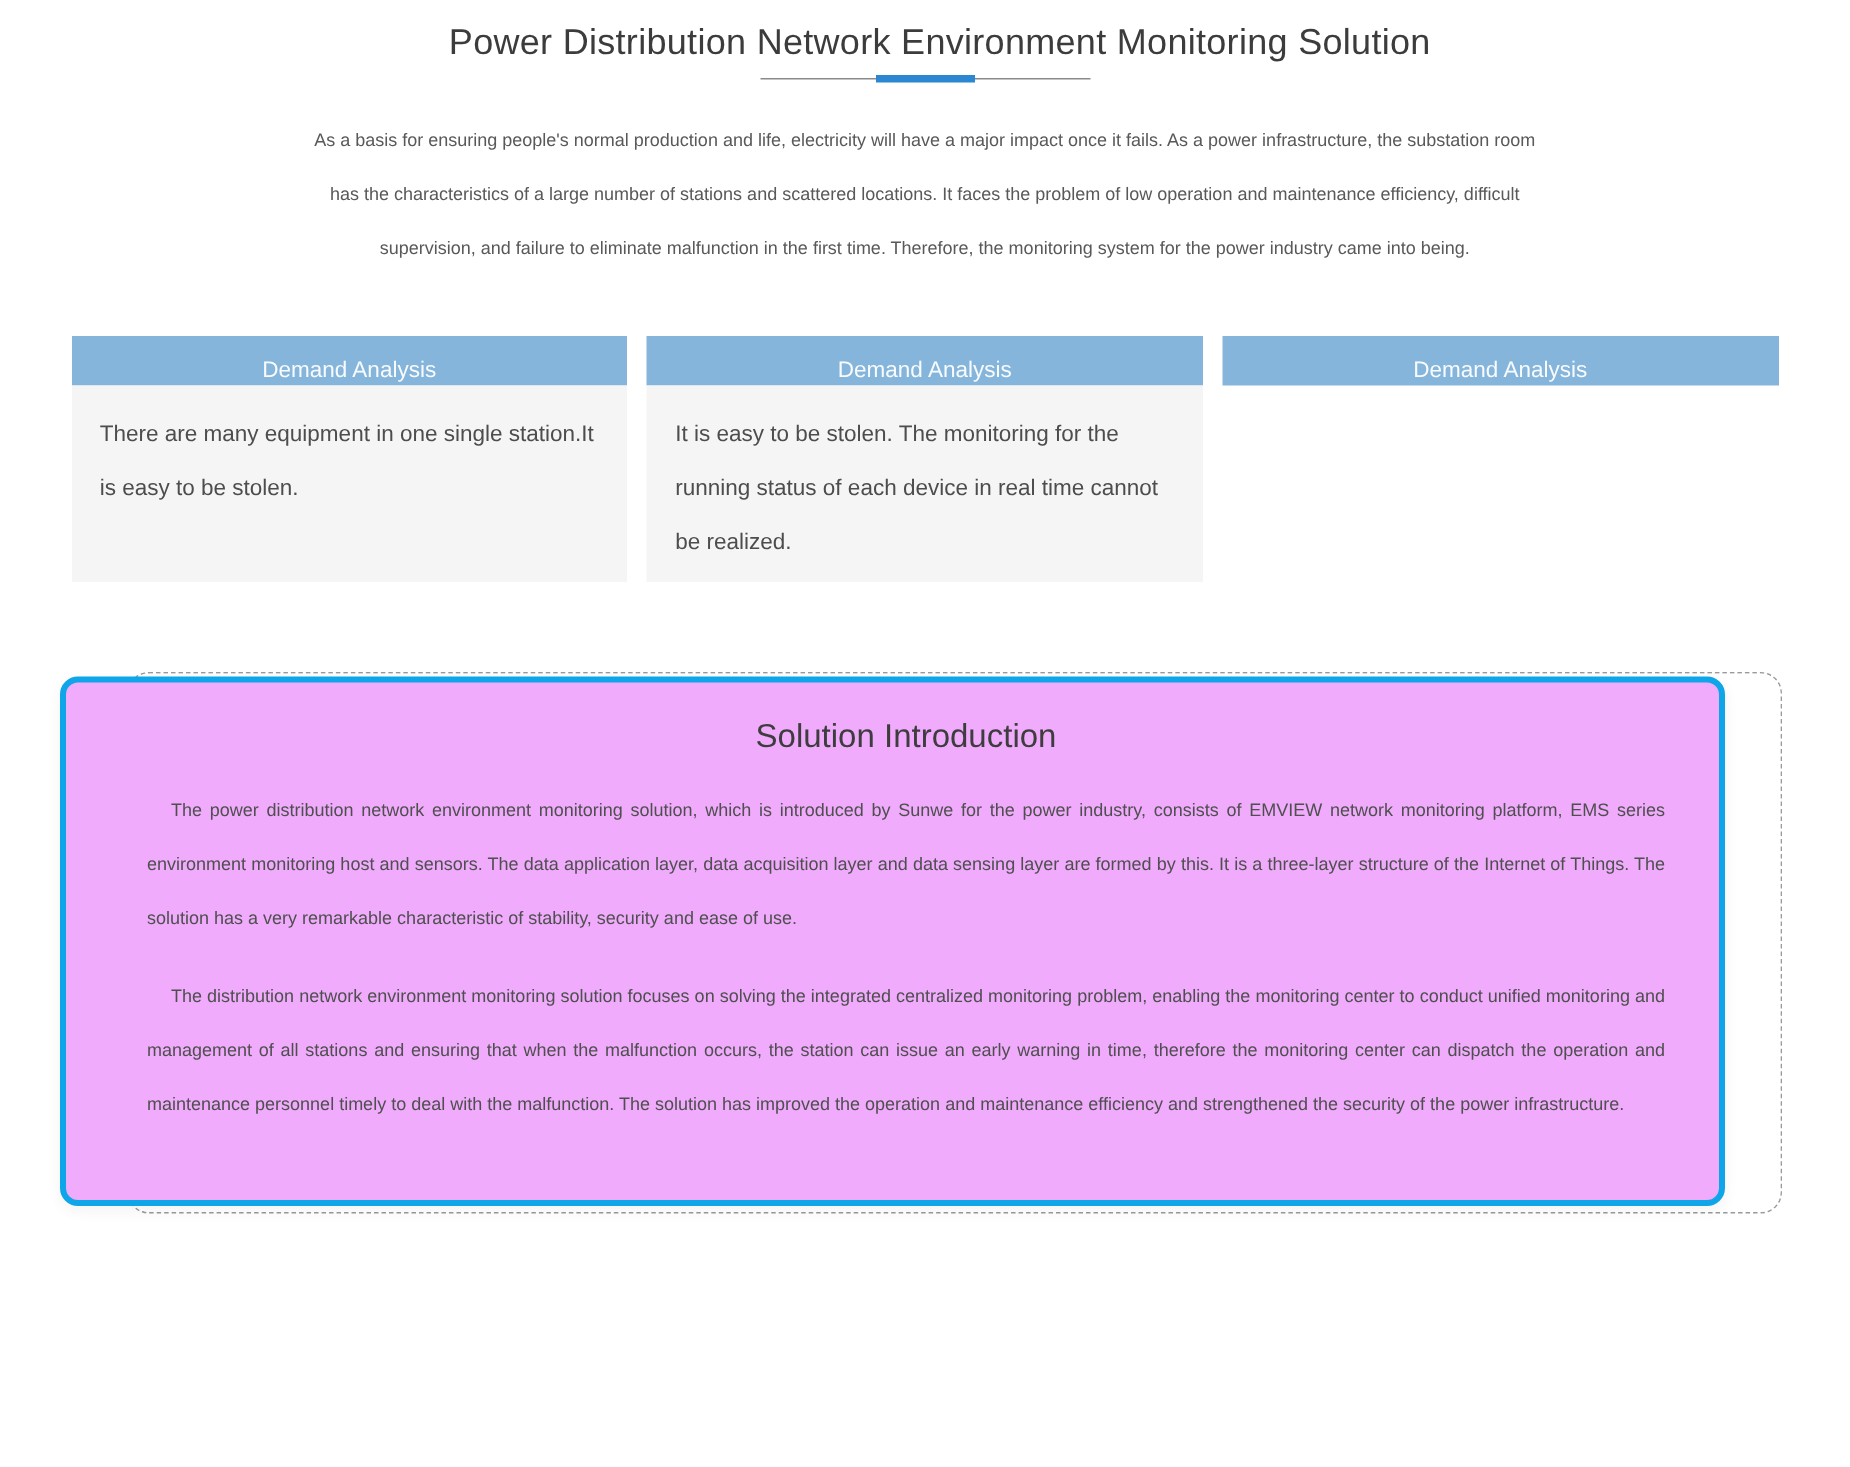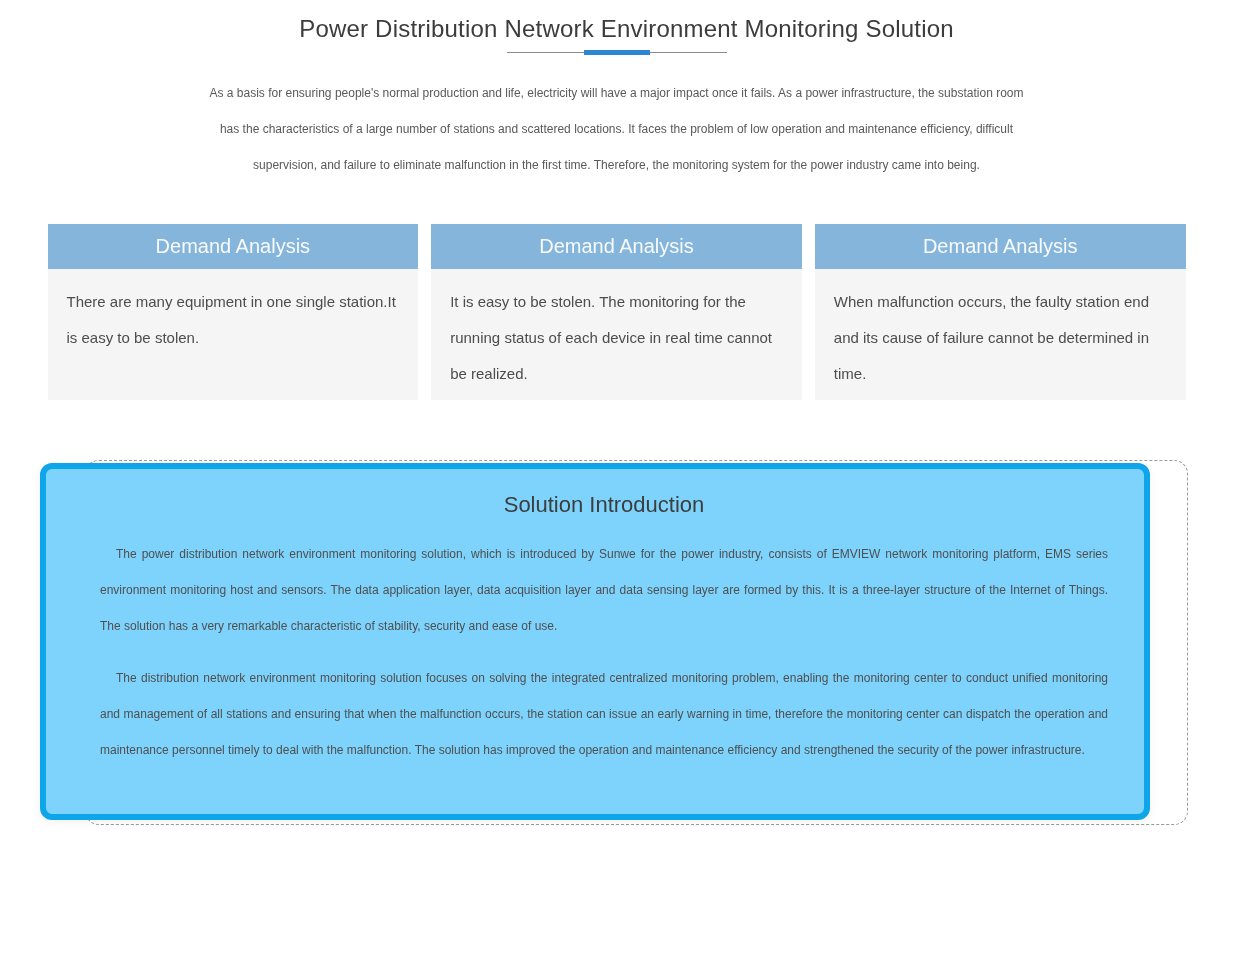--- a/index.html
+++ b/index.html
@@ -59,26 +59,26 @@
   }
   
   .cards-row{
     display:flex;
     gap:13px;
     width:1138px;
     margin:41px auto 0;
   }
   .demand-card{flex:1;}
   .demand-card .card-header{
-    height:45px;
+    height:33px;
     line-height:45px;
     text-align:center;
     background:var(--card-header-blue,#85b5da);
     color:#f8fbfd;
-    font-size:20px;
+    font-size:15px;
   }
   .demand-card .card-body{
     height:131px;
     padding:15px 19px 0;
     background:var(--card-body-bg,#f5f5f5);
     font-size:15px;
     line-height:36px;
     color:#4d4d4d;
   }
   
@@ -93,22 +93,22 @@
     bottom:-5px;
     left:45px;
     right:-38px;
     border:1px dashed var(--dashed-border,#9a9a9a);
     border-radius:14px;
     z-index:0;
   }
   .solution-card{
     position:relative;
     z-index:1;
-    background:#7dd3fc;
-    border:6px solid #0ea5e9;
+    background:#f0abfc;
+    border:4px solid #0ea5e9;
     border-radius:12px;
     box-shadow:0 3px 10px rgba(0,0,0,0.05);
     padding:21px 20px 30px 38px;
   }
   .solution-heading{
     margin:0 0 13px;
     font-size:22px;
     line-height:30px;
     font-weight:500;
     text-align:center;
@@ -144,21 +144,20 @@
       <div class="card-body">There are many equipment in one single station.It is easy to be stolen.</div>
     </div>
 
     <div class="demand-card">
       <div class="card-header">Demand Analysis</div>
       <div class="card-body">It is easy to be stolen. The monitoring for the running status of each device in real time cannot be realized.</div>
     </div>
 
     <div class="demand-card">
       <div class="card-header">Demand Analysis</div>
-      <div class="card-body">When malfunction occurs, the faulty station end and its cause of failure cannot be determined in time.</div>
     </div>
 
   </div>
 
   <div class="solution-wrap">
     <div class="solution-dashed"></div>
     <div class="solution-card">
       <h2 class="solution-heading">Solution Introduction</h2>
       <p>The power distribution network environment monitoring solution, which is introduced by Sunwe for the power industry, consists of EMVIEW network monitoring platform, EMS series environment monitoring host and sensors. The data application layer, data acquisition layer and data sensing layer are formed by this. It is a three-layer structure of the Internet of Things. The solution has a very remarkable characteristic of stability, security and ease of use.</p>
       <p>The distribution network environment monitoring solution focuses on solving the integrated centralized monitoring problem, enabling the monitoring center to conduct unified monitoring and management of all stations and ensuring that when the malfunction occurs, the station can issue an early warning in time, therefore the monitoring center can dispatch the operation and maintenance personnel timely to deal with the malfunction. The solution has improved the operation and maintenance efficiency and strengthened the security of the power infrastructure.</p>

